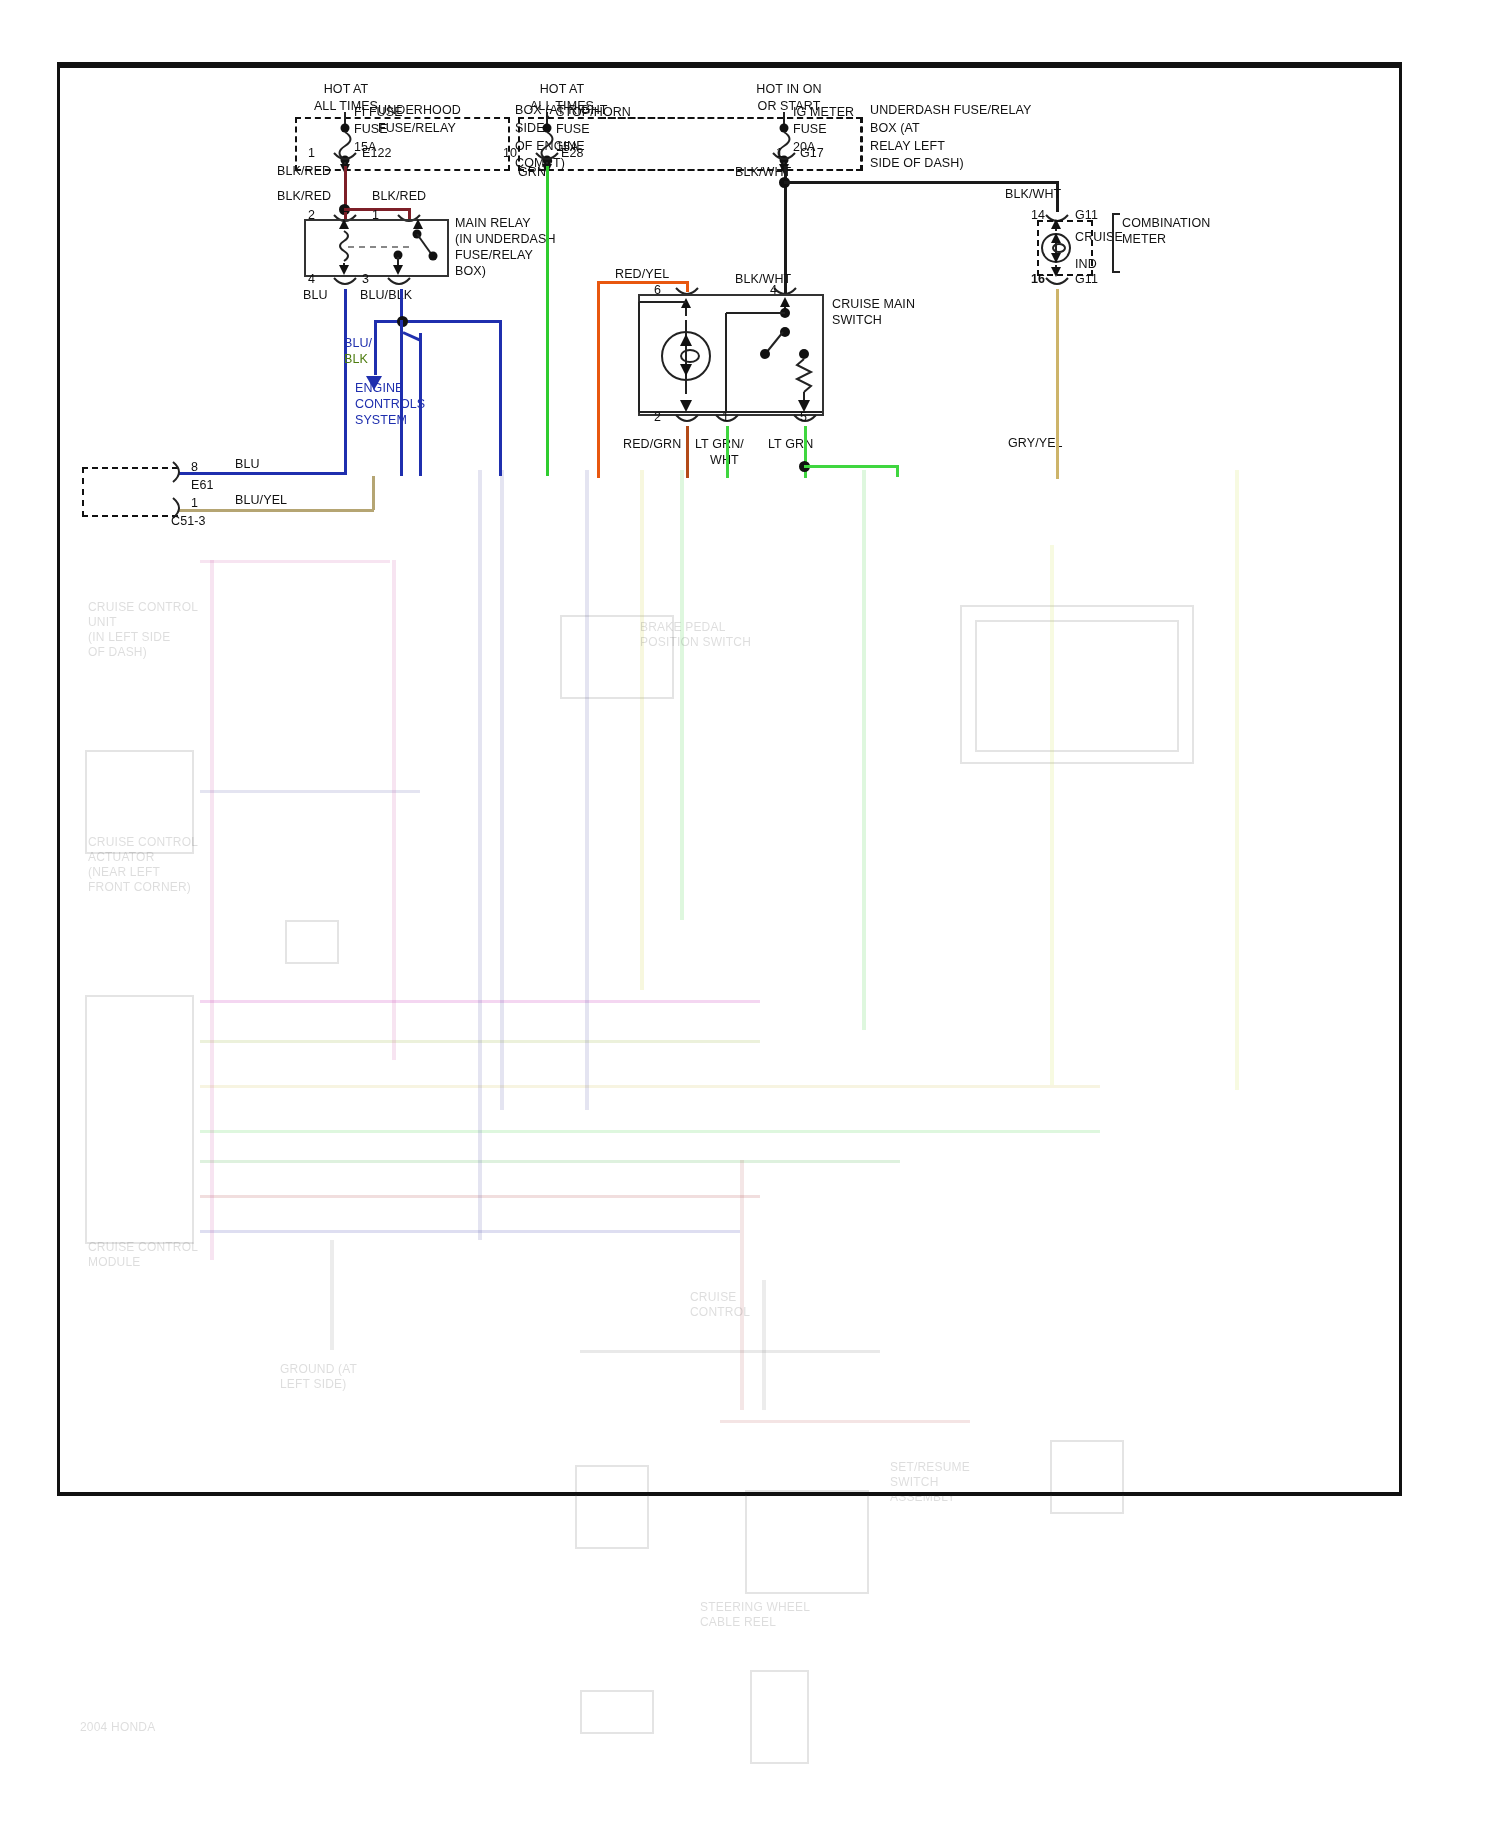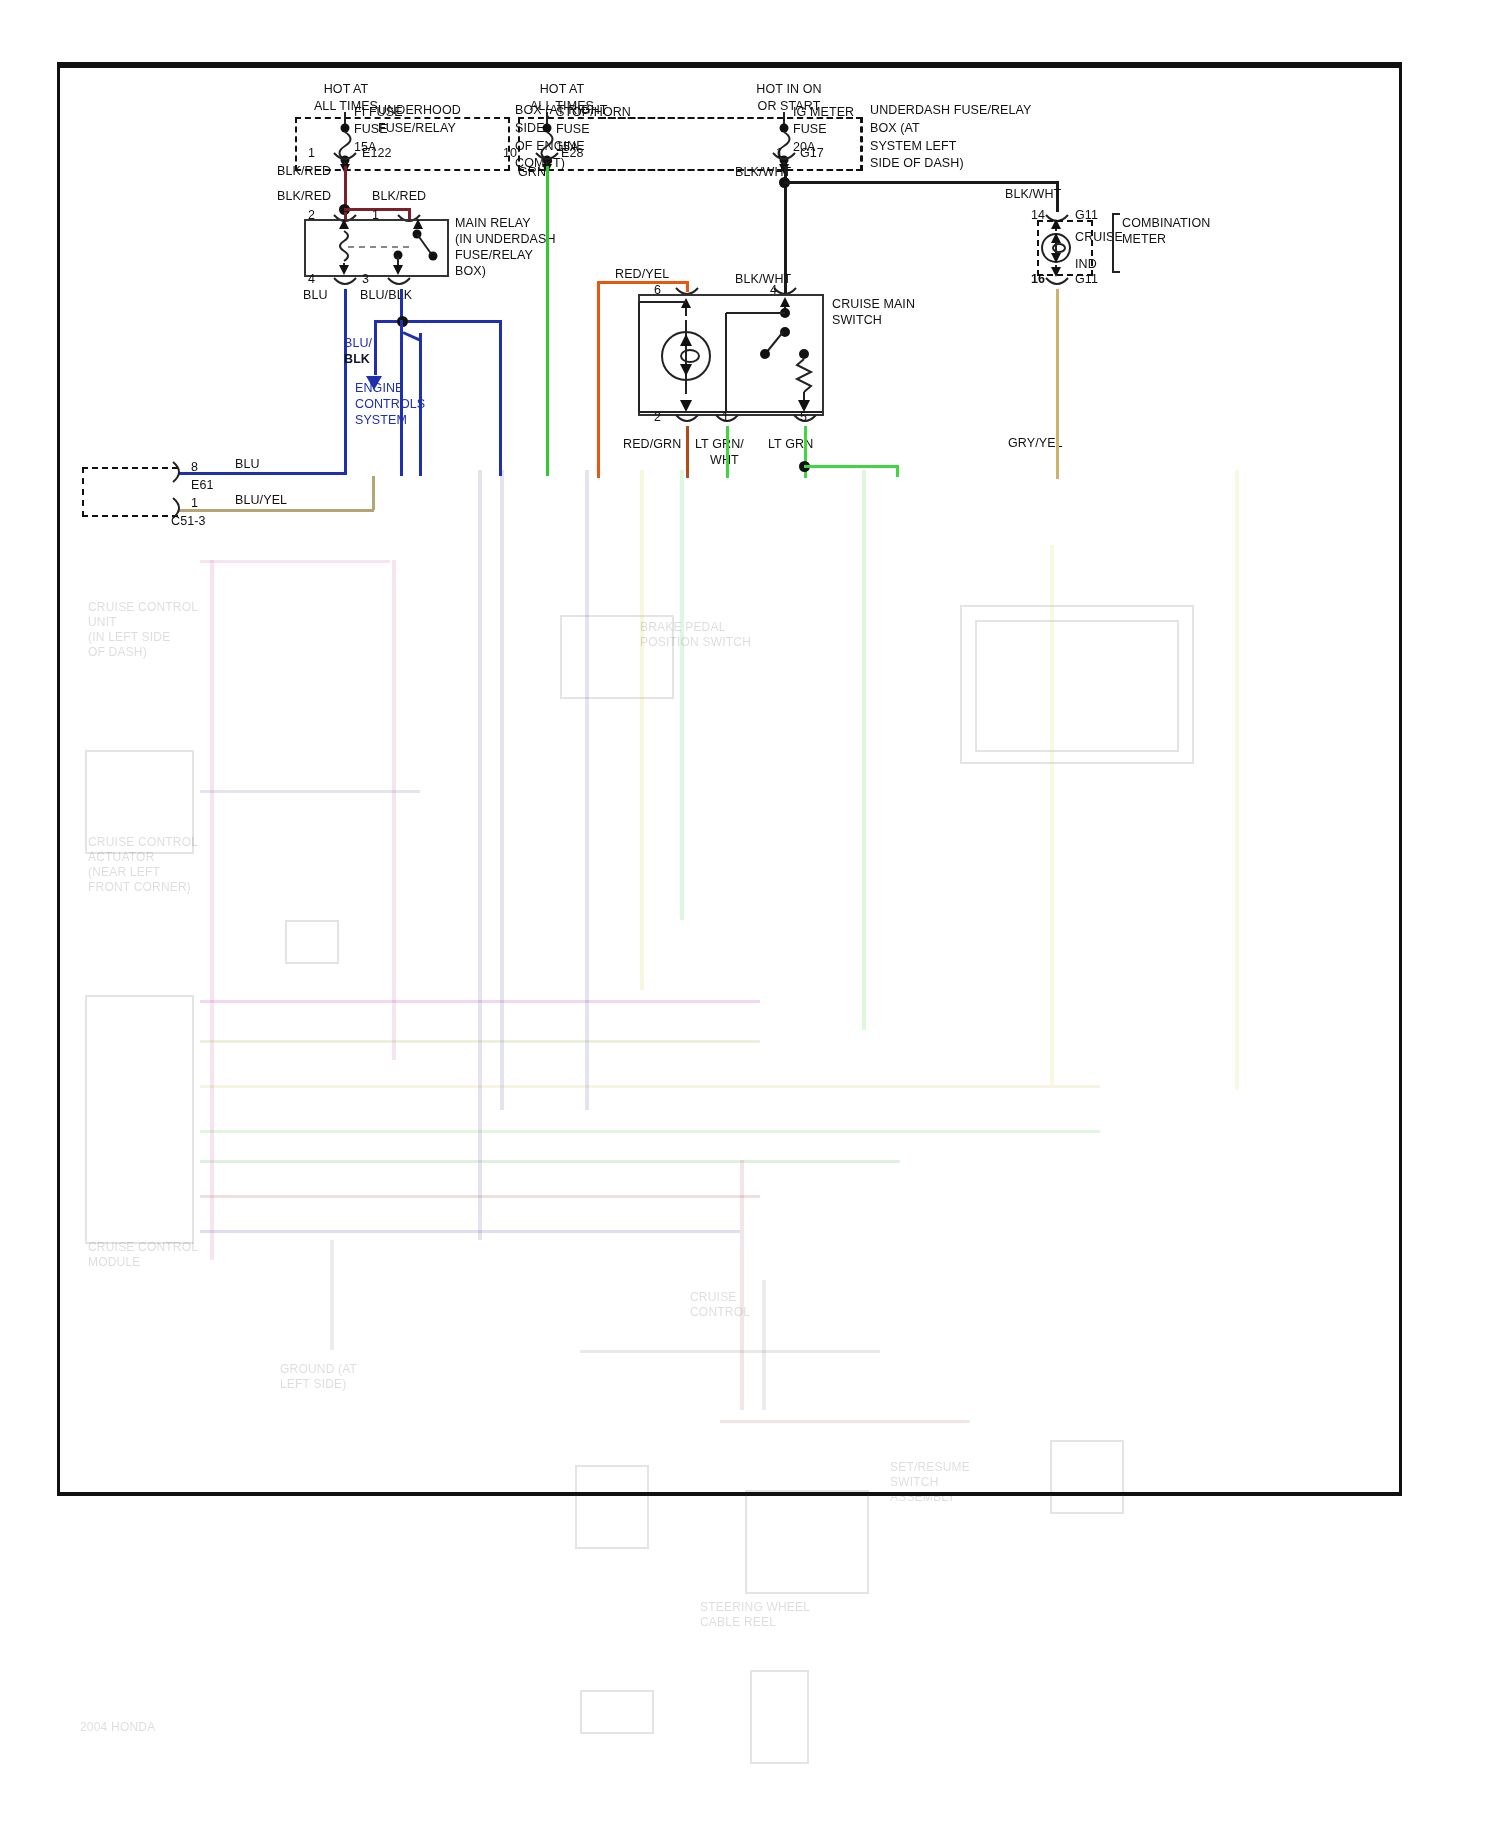--- a/index.html
+++ b/index.html
@@ -205,21 +205,21 @@
 
   <div class="w wv c-blublk" style="left:400px;top:289px;height:33px;"></div>
   <div class="w wh c-blublk" style="left:374px;top:320px;width:128px;"></div>
   <div class="dot" style="left:397px;top:316px;"></div>
 
   <div class="w wv c-blublk" style="left:374px;top:320px;height:55px;"></div>
   <svg style="left:366px;top:370px;" width="20" height="22">
     <polygon fill="#1f2fae" points="8,20 0,6 16,6"></polygon>
   </svg>
   <div class="lbl" style="left:344px;top:336px;color:#1f2fae;">BLU/</div>
-  <div class="lbl" style="left:344px;top:352px;color:#0f172a;font-weight:bold;">BLK</div>
+  <div class="lbl" style="left:344px;top:352px;color:#4d7c0f;">BLK</div>
   <div class="lbl" style="left:355px;top:381px;color:#1f2fae;">ENGINE</div>
   <div class="lbl" style="left:355px;top:397px;color:#1f2fae;">CONTROLS</div>
   <div class="lbl" style="left:355px;top:413px;color:#1f2fae;">SYSTEM</div>
 
   <div class="w wv c-blublk" style="left:400px;top:320px;height:156px;"></div>
   <div class="w wv c-blublk" style="left:419px;top:333px;height:143px;"></div>
   <div class="w wh c-blublk" style="left:403px;top:331px;width:18px;transform:rotate(24deg);transform-origin:left center;"></div>
   <div class="w wv c-blublk" style="left:499px;top:320px;height:156px;"></div>
 
   <div class="w wh c-gryyel" style="left:178px;top:509px;width:196px;background:#b5a573;"></div>
@@ -291,21 +291,21 @@
     <div class="lbl" style="left:793px;top:140px;">20A</div>
 
     <svg style="left:765px;top:150px;" width="40" height="20">
       <path class="stk" d="M8 3 q11 12 22 0"></path>
     </svg>
     <div class="lbl" style="left:776px;top:146px;">1</div>
     <div class="lbl" style="left:800px;top:146px;">G17</div>
 
     <div class="lbl" style="left:870px;top:103px;">UNDERDASH FUSE/RELAY</div>
     <div class="lbl" style="left:870px;top:121px;">BOX (AT</div>
-    <div class="lbl" style="left:870px;top:139px;">SYSTEM LEFT</div>
+    <div class="lbl" style="left:870px;top:139px;">RELAY LEFT</div>
     <div class="lbl" style="left:870px;top:156px;">SIDE OF DASH)</div>
 
     <div class="lbl" style="left:735px;top:165px;">BLK/WHT</div>
 
     <div class="w wv c-blkwht" style="left:784px;top:166px;height:120px;"></div>
     <div class="dot" style="left:779px;top:177px;"></div>
     <div class="w wh c-blkwht" style="left:784px;top:181px;width:275px;"></div>
     <div class="w wv c-blkwht" style="left:1056px;top:181px;height:31px;"></div>
     <div class="lbl" style="left:1005px;top:187px;">BLK/WHT</div>
     <div class="lbl" style="left:735px;top:272px;">BLK/WHT</div>

